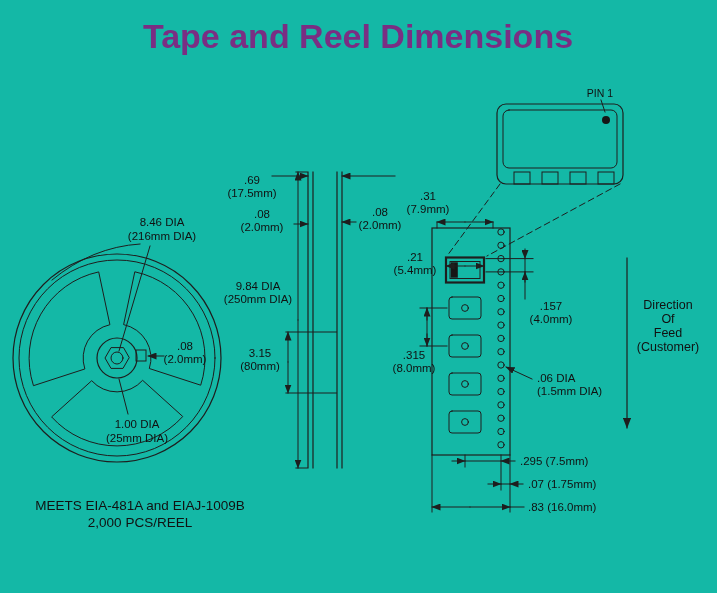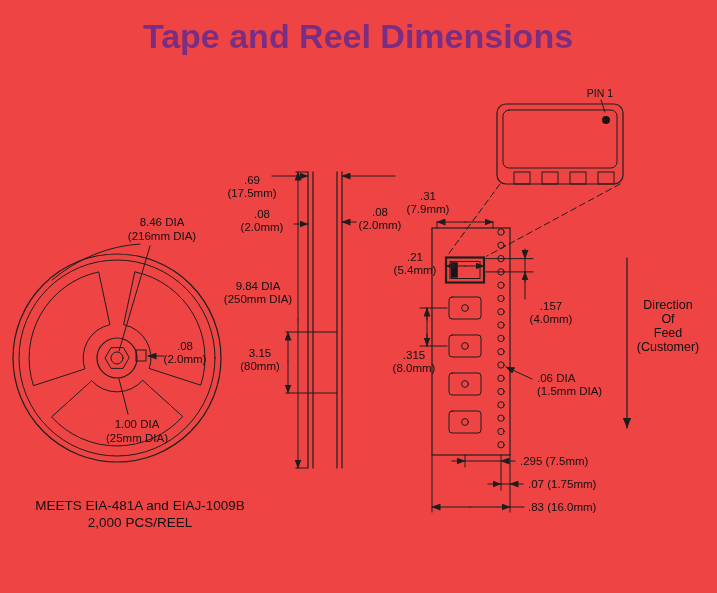--- a/index.html
+++ b/index.html
@@ -1,16 +1,16 @@
 <!DOCTYPE html>
 <html><head>
 <meta charset="utf-8">
 <style>
   html,body{margin:0;padding:0;background:#ffffff;}
-  .wrap{width:717px;height:593px;position:relative;background:#ef4444;overflow:hidden;}
+  .wrap{width:717px;height:593px;position:relative;background:#14b8a6;overflow:hidden;}
   svg{display:block;}
   .ln{stroke:#1e1e1e;stroke-width:1.2;fill:none;stroke-linecap:square;}
   .thin{stroke-width:1;}
   .b{stroke-width:2.2;}
   .t{font-family:"Liberation Sans",sans-serif;font-size:11.5px;fill:#111;}
   .c{text-anchor:middle;}
   .big{font-size:13.5px;}
   .dir{font-size:12.5px;}
   .pin{font-size:10.5px;}
   .title{font-family:"Liberation Sans",sans-serif;font-size:34px;font-weight:600;}

